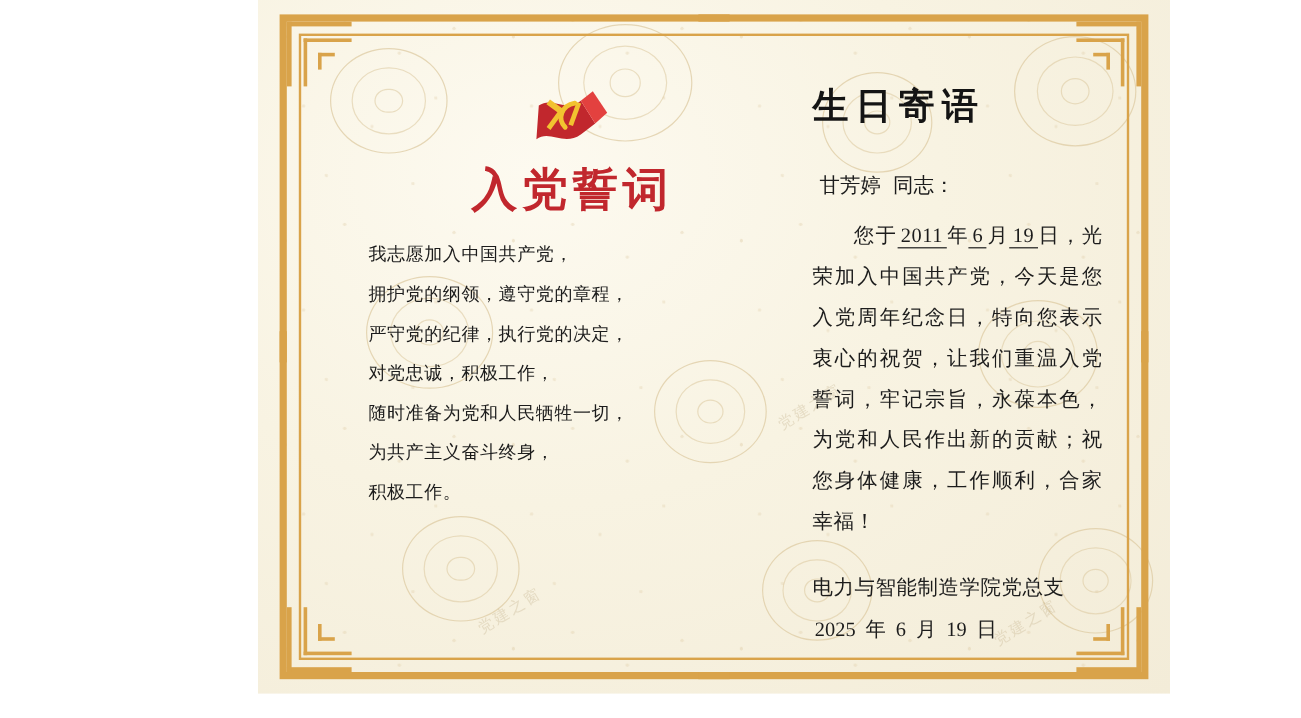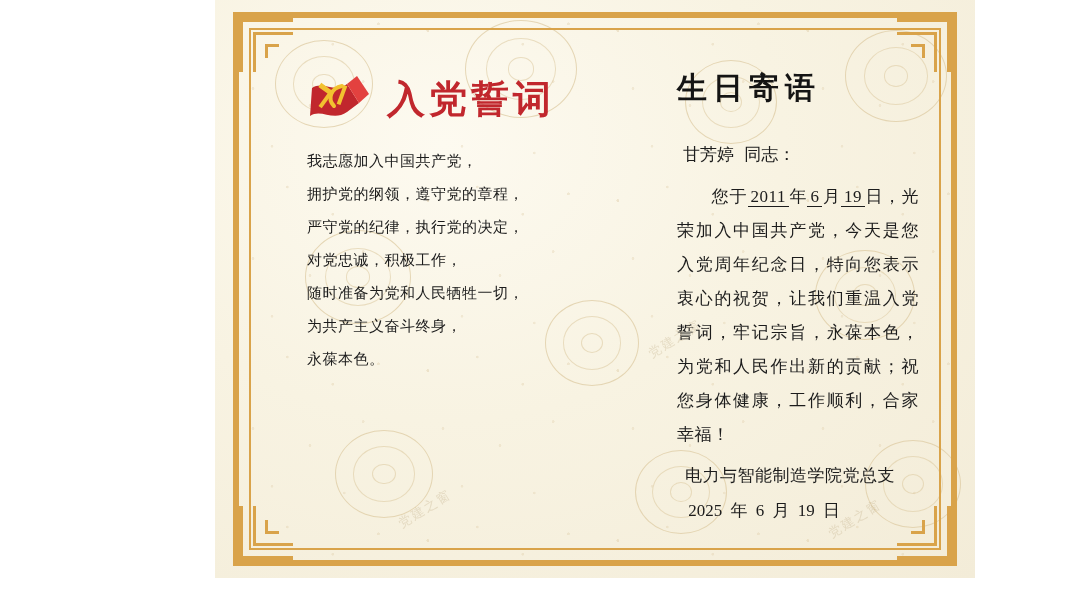--- a/index.html
+++ b/index.html
@@ -114,20 +114,21 @@
   .col { position: relative; }
   #left-col  { width: 340px; padding-left: 36px; padding-top: 26px; }
   #right-col { flex: 1; padding-top: 22px; padding-left: 10px; }
 
   
   #oath-header {
     display: flex;
     align-items: center;
     gap: 14px;
     margin-bottom: 28px;
+    flex-direction: column;
   }
   #party-emblem {
     width: 66px;
     height: 54px;
     position: relative;
     flex: 0 0 auto;
   }
   #oath-title {
     font-family: "Liberation Serif", serif;
     font-size: 38px;
@@ -172,22 +173,22 @@
     color: #1c1c1c;
     line-height: 34px;
     text-align: justify;
     text-justify: inter-character;
     letter-spacing: .5px;
   }
   #wish-body .indent { display: inline-block; width: 34px; }
   .ul { border-bottom: 1px solid #1c1c1c; padding: 0 3px; }
 
   #signature {
-    margin-top: 12px;
-    text-align: center;
+    margin-top: 26px;
+    text-align: left;
     padding-right: 16px;
   }
   #sign-org {
     font-family: "Liberation Serif", serif;
     font-size: 17px;
     color: #1c1c1c;
     letter-spacing: .5px;
     margin-bottom: 12px;
   }
   #sign-date {
@@ -297,21 +298,21 @@
         <div id="oath-title">入党誓词</div>
       </div>
 
       <div id="oath-lines">
         <div class="oath-line">我志愿加入中国共产党，</div>
         <div class="oath-line">拥护党的纲领，遵守党的章程，</div>
         <div class="oath-line">严守党的纪律，执行党的决定，</div>
         <div class="oath-line">对党忠诚，积极工作，</div>
         <div class="oath-line">随时准备为党和人民牺牲一切，</div>
         <div class="oath-line">为共产主义奋斗终身，</div>
-        <div class="oath-line">永葆本色。</div>
+        <div class="oath-line">积极工作。</div>
       </div>
 
     </div>
 
     <div class="col" id="right-col">
 
       <div id="wish-title">生日寄语</div>
 
       <div id="salutation">
         <span class="name">甘芳婷</span>

